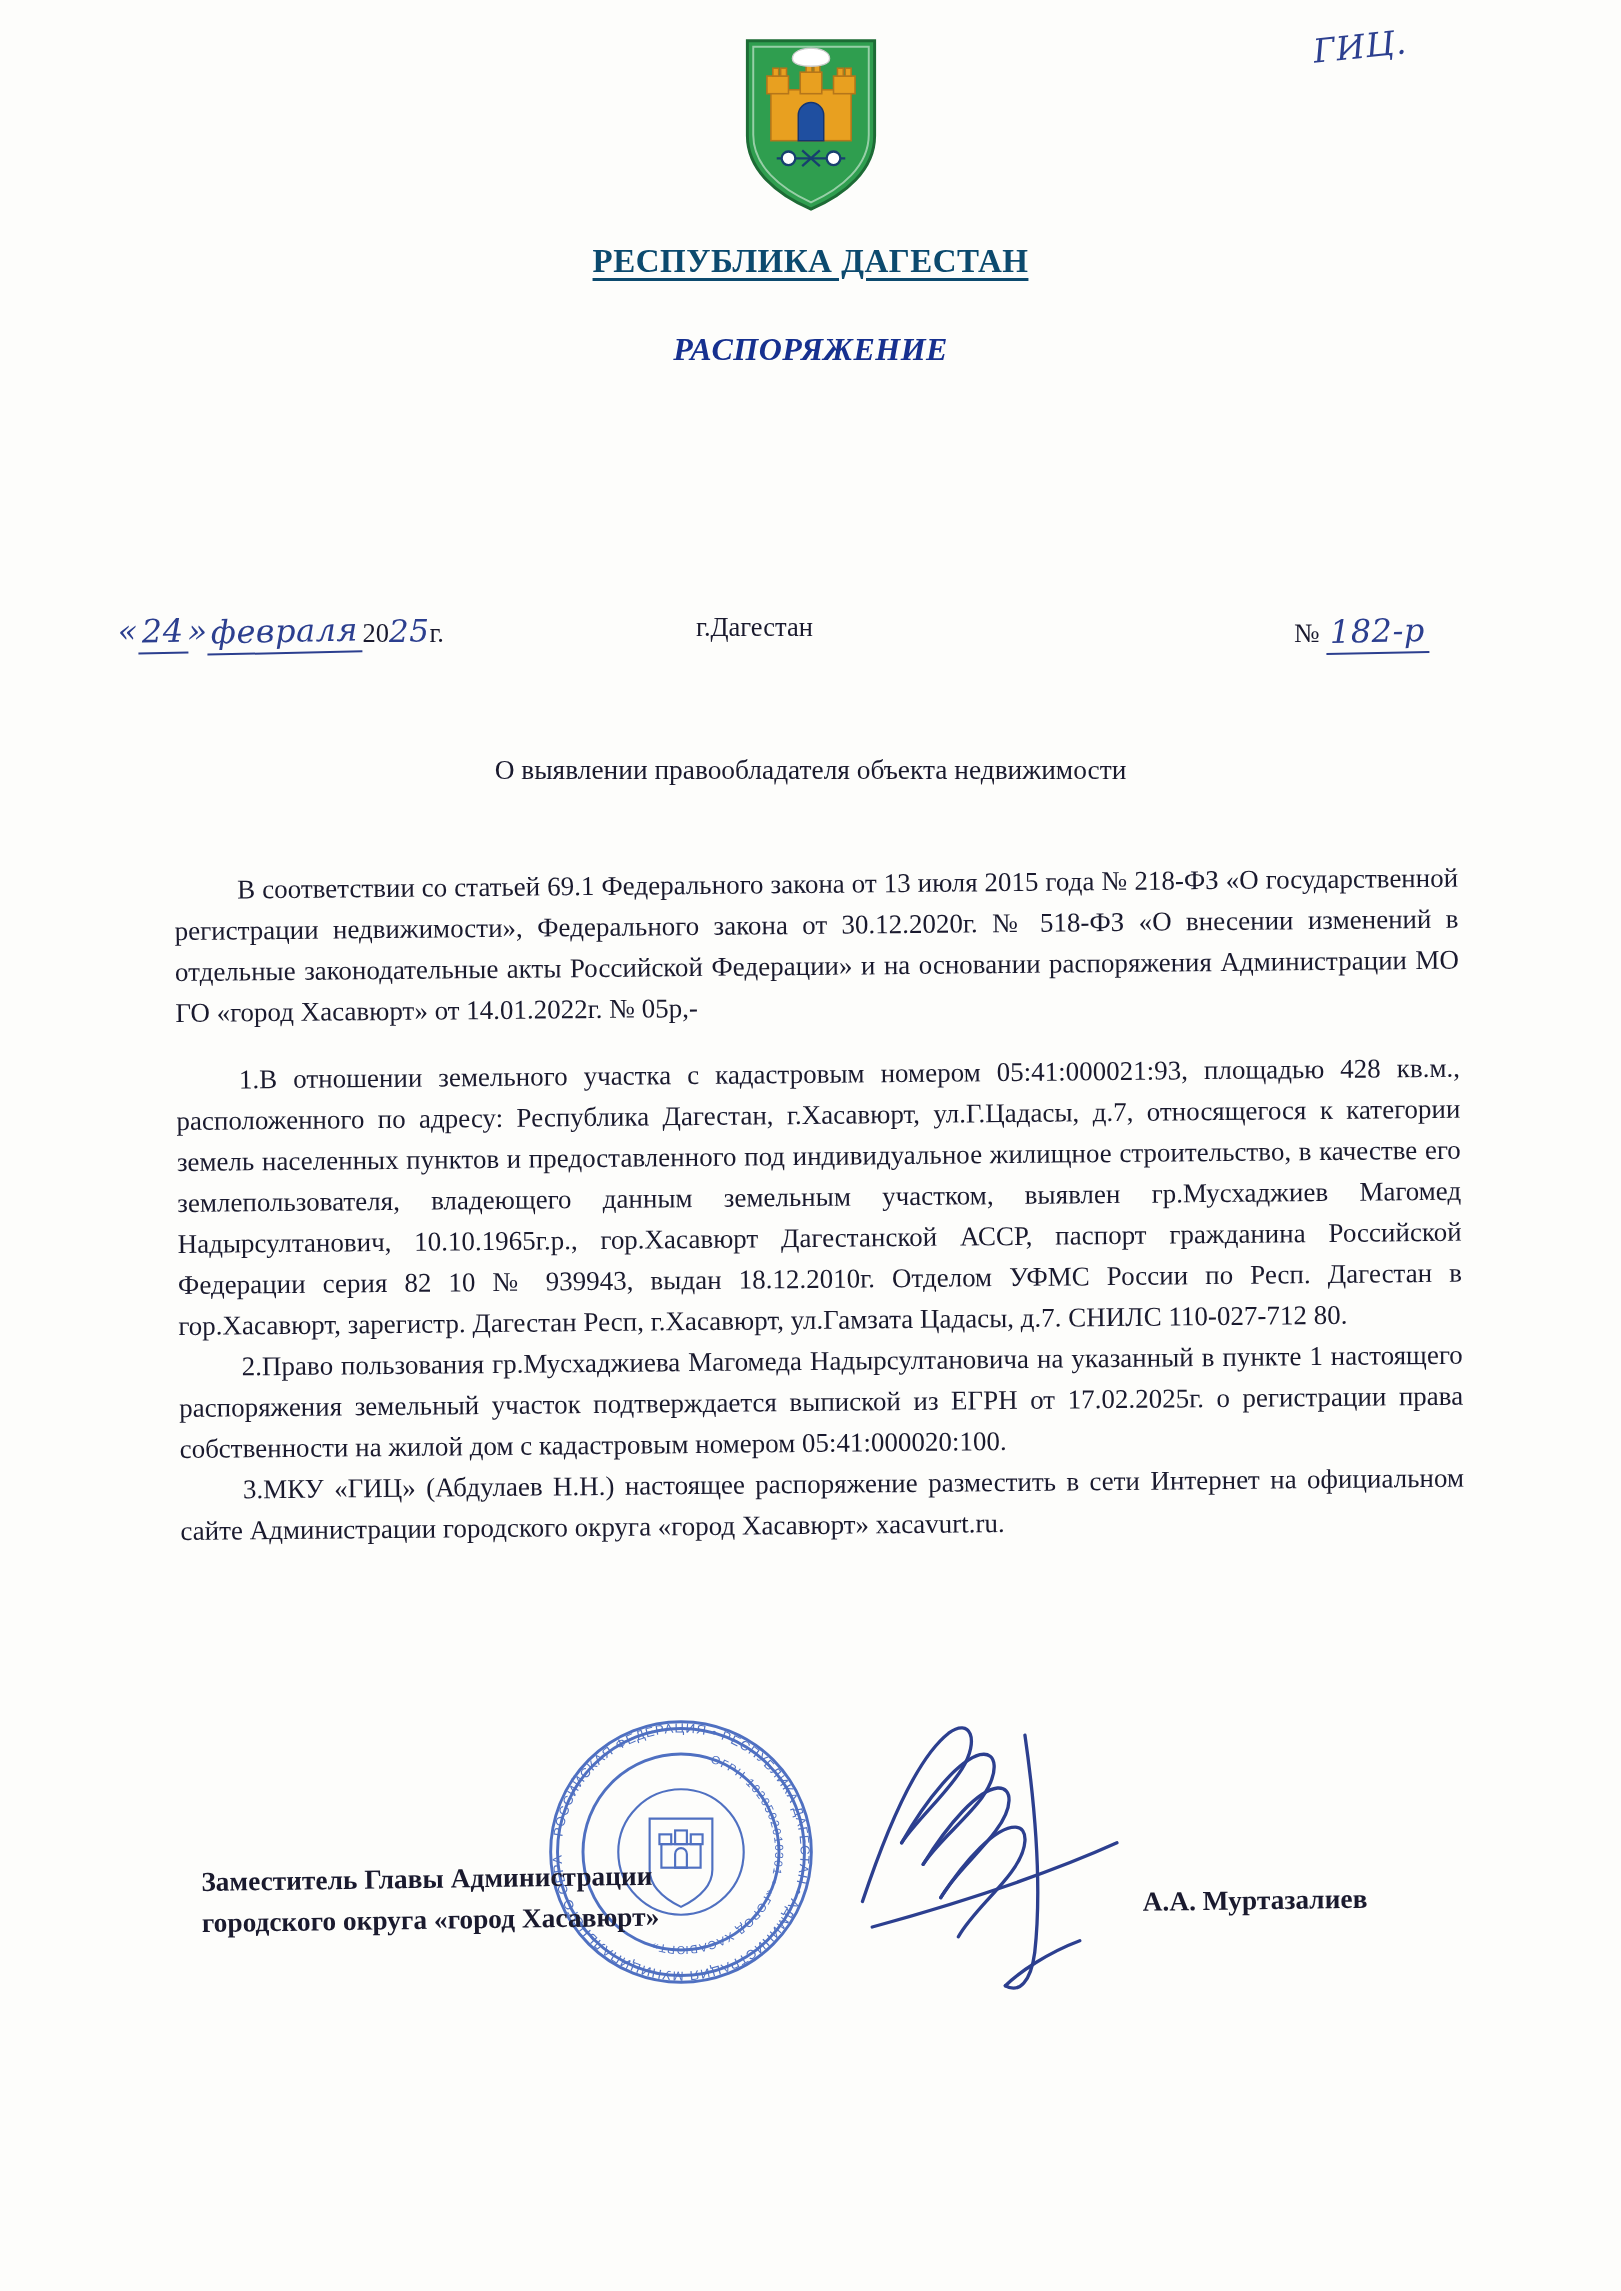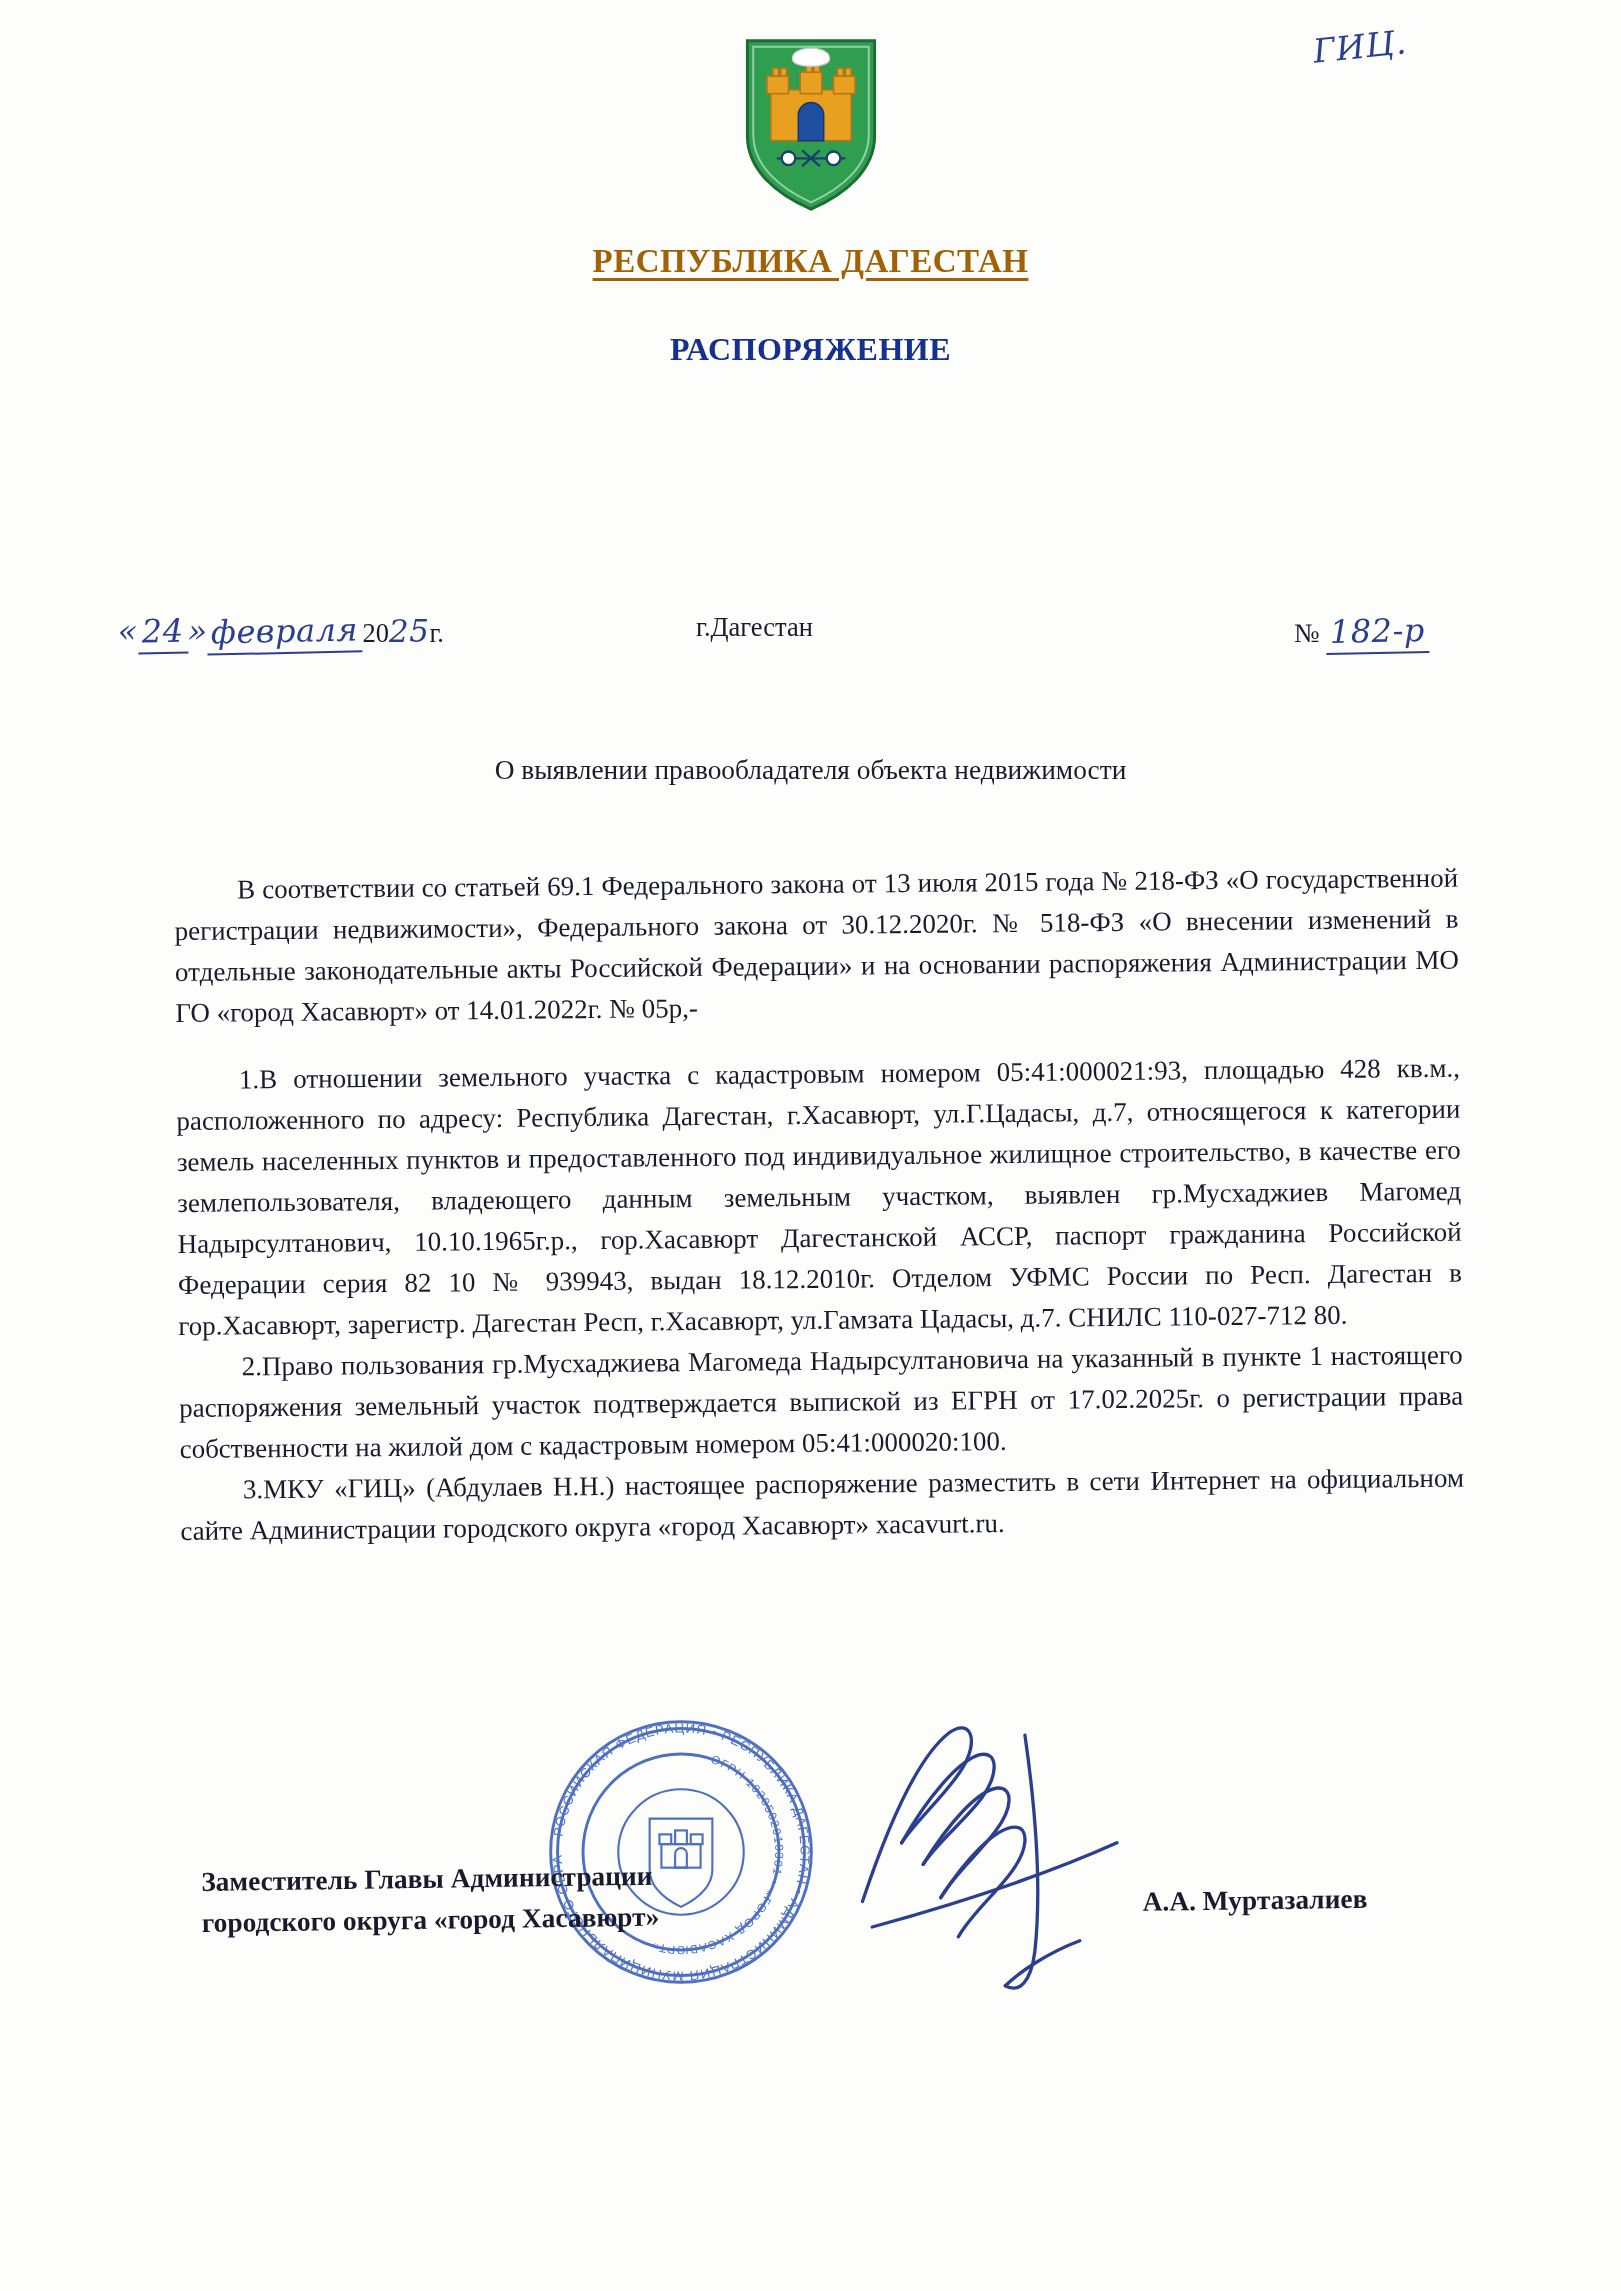--- a/index.html
+++ b/index.html
@@ -49,39 +49,40 @@
   .hdr-block {
     position: absolute;
     top: 243px;
     left: 0;
     width: 100%;
     text-align: center;
   }
   .hdr-republic {
     font-size: 33px;
     font-weight: bold;
-    color: #a16207;
+    color: #0c4a6e;
     text-decoration: underline;
     text-underline-offset: 5.9px;
     letter-spacing: 0.5px;
   }
   .hdr-admin {
     margin-top: 57px;
     font-size: 30px;
     font-weight: bold;
     color: #16308f;
     line-height: 1.45;
     letter-spacing: 0.5px;
   }
   .hdr-order {
     margin-top: 51px;
     font-size: 32px;
     font-weight: bold;
     color: #16308f;
     letter-spacing: 0.5px;
+    font-style: italic;
   }
 
   
   .meta-row {
     position: absolute;
     top: 606px;
     left: 108px;
     width: 1411px;
     height: 45px;
     font-size: 26.5px;

